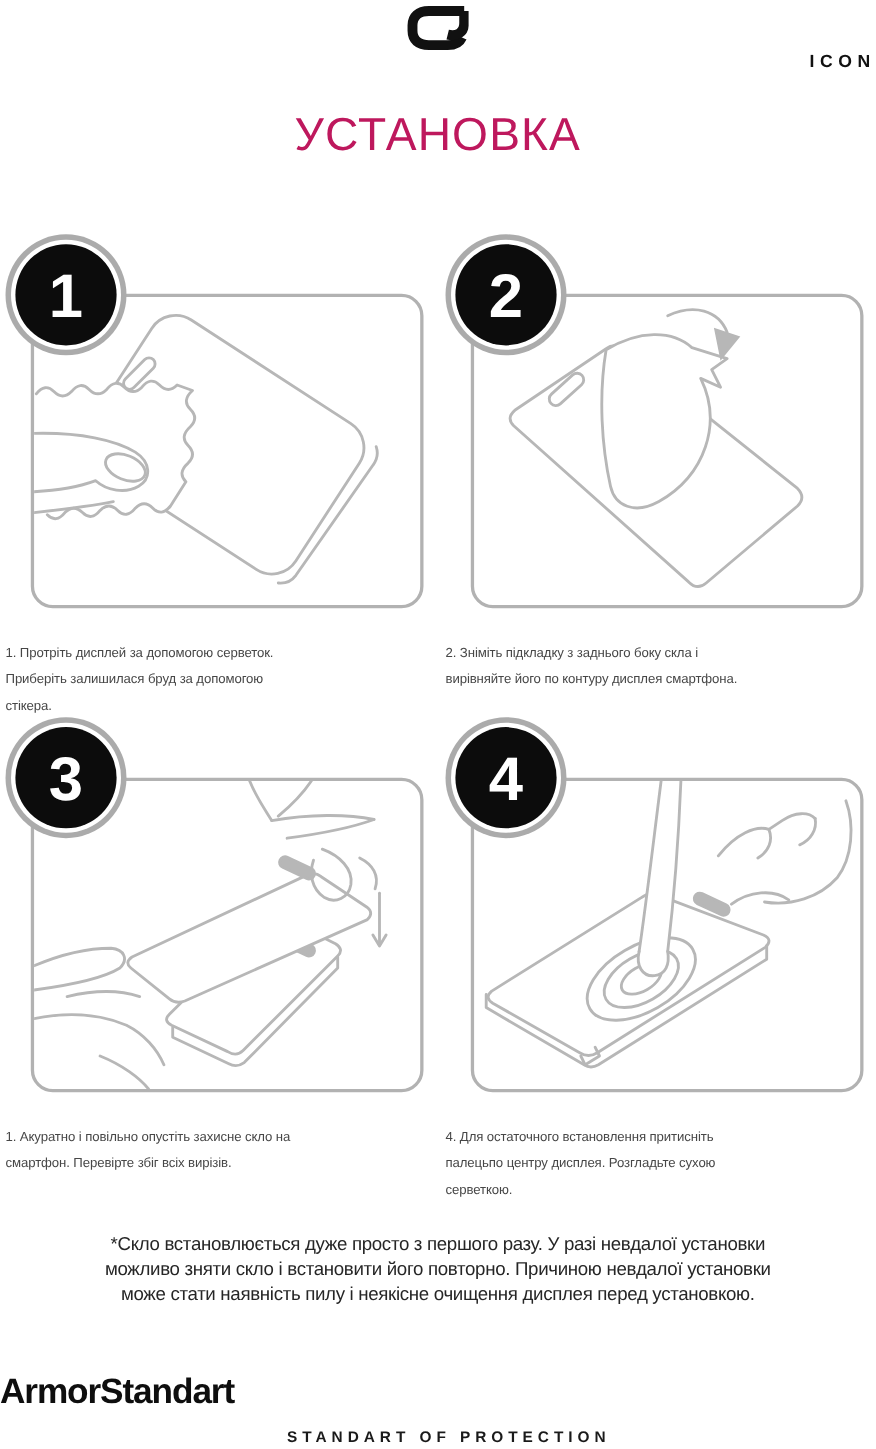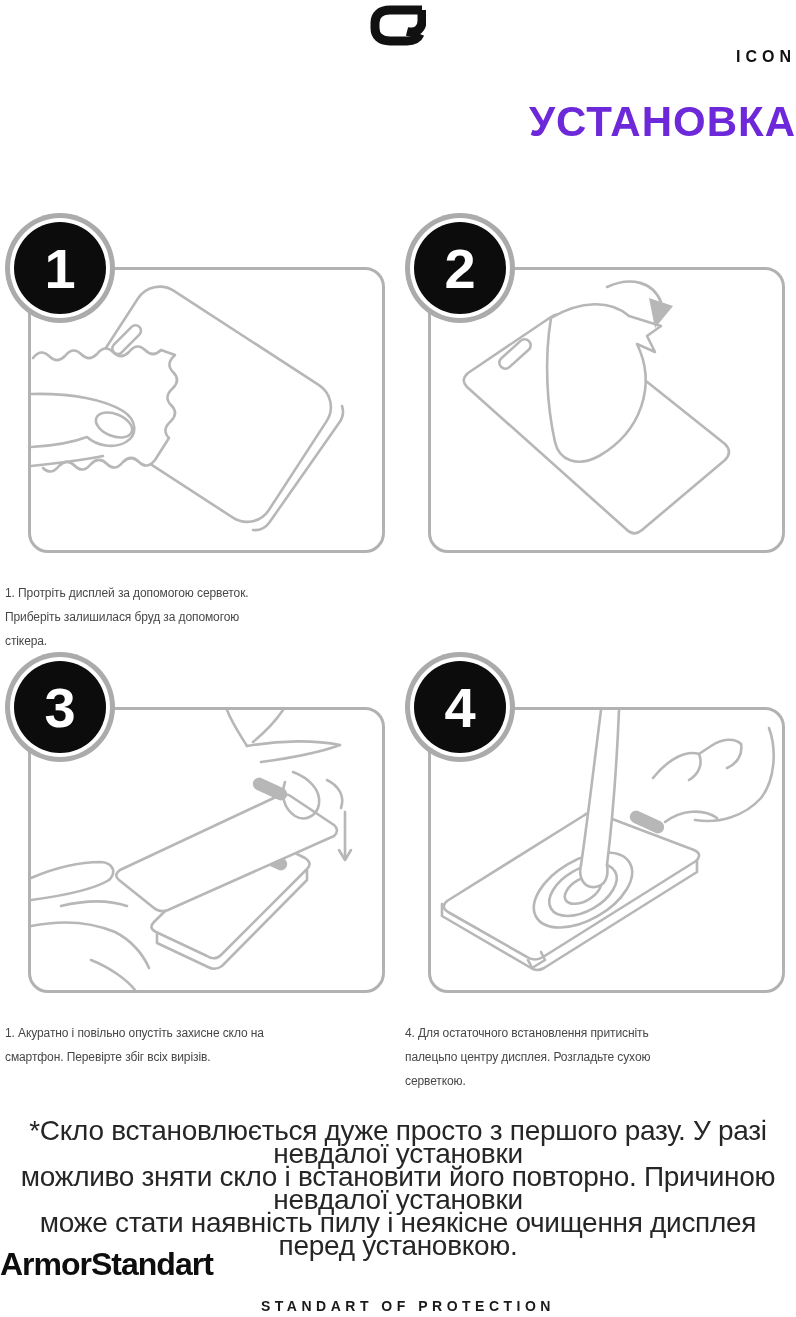--- a/index.html
+++ b/index.html
@@ -2,38 +2,38 @@
 <html><head>
 <meta charset="utf-8">
 <style>
   html,body{margin:0;padding:0;background:#fff;}
   .page{position:relative;width:796px;height:1317px;background:#ffffff;overflow:hidden;
         font-family:"Liberation Sans","DejaVu Sans",sans-serif;color:#141414;}
   
   .header{position:absolute;top:0;left:0;width:100%;text-align:right;}
   .logo-mark{display:block;margin:3px auto 0 auto;}
   .logo-word{margin-top:1px;font-size:16px;font-weight:bold;letter-spacing:5px;padding-left:5px;color:#111;}
-  .title{position:absolute;top:98px;left:0;width:100%;text-align:right;
-         font-size:42px;font-weight:bold;letter-spacing:1px;color:#6d28d9;}
+  .title{position:absolute;top:98px;left:0;width:100%;text-align:center;
+         font-size:42px;font-weight:normal;letter-spacing:1px;color:#be185d;}
   
   .panel{position:absolute;width:357px;height:286px;border:3px solid #b2b2b2;border-radius:20px;
          box-sizing:border-box;background:#fff;}
   .panel svg{display:block;width:351px;height:280px;}
   .p1{left:28px;top:267px}.p2{left:428px;top:267px}.p3{left:28px;top:707px}.p4{left:428px;top:707px}
   
   .step-circle{position:absolute;width:92px;height:92px;border-radius:50%;background:#0c0c0c;
         box-shadow:0 0 0 4px #ffffff,0 0 0 9px #ababab;color:#fff;z-index:3;
         display:flex;align-items:center;justify-content:center;font-size:56px;font-weight:bold;}
   .c1{left:14px;top:222px}.c2{left:414px;top:222px}.c3{left:14px;top:661px}.c4{left:414px;top:661px}
   
   .caption{position:absolute;width:392px;font-size:12px;line-height:24px;color:#474747;
            white-space:pre-line;letter-spacing:-0.1px;}
   .cap1{left:5px;top:581px}.cap2{left:405px;top:581px}.cap3{left:5px;top:1021px}.cap4{left:405px;top:1021px}
   
-  .note{position:absolute;top:1119px;left:0;width:100%;text-align:center;font-size:28px;
+  .note{position:absolute;top:1119px;left:0;width:100%;text-align:center;font-size:17px;
         line-height:23px;color:#262626;white-space:pre-line;letter-spacing:-0.3px;}
   
   .brand{position:absolute;top:1246px;left:0;width:100%;
          font-size:32px;font-weight:bold;letter-spacing:-1px;color:#0e0e0e;}
   .tagline{position:absolute;top:1298px;left:0;width:100%;text-align:center;
            font-size:14px;font-weight:bold;letter-spacing:4.5px;color:#1a1a1a;padding-left:10px;}
   .art{stroke:#b7b7b7;stroke-width:2.6;fill:none;stroke-linecap:round;stroke-linejoin:round;}
 </style>
 </head>
 <body>
@@ -87,20 +87,22 @@
       </g>
       <g class="art">
         <path d="M176,17 C200,6 222,12 230,32"></path>
         <path fill="#b7b7b7" stroke="none" d="M218,28 L242,36 L224,58 Z"></path>
       </g>
     </svg>
   </div>
   <div class="step-circle c2">
       <span>2</span>
     </div>
+  <div class="caption cap2">2. Зніміть підкладку з заднього боку скла і
+вирівняйте його по контуру дисплея смартфона.</div>
 
   <div class="panel p3">
     <svg viewBox="0 0 351 280">
       <g class="art">
         <path d="M222,122 L274,148 Q282,153 276,159 L190,245 Q184,251 176,246 L125,222 Q117,218 123,212 L210,126 Q216,120 222,122 Z"></path>
         <path d="M276,160 V170 L191,256 Q184,261 177,257 L126,233 V224"></path>
         <rect x="222" y="144" width="34" height="10" rx="5" fill="#b7b7b7" transform="rotate(25 239 149)"></rect>
       </g>
       <g class="art">
         <path fill="#ffffff" d="M247,86 Q255,82 261,87 L303,115 Q309,120 303,126 L137,200 Q129,203 123,198 L88,170 Q82,165 89,160 Z"></path>

